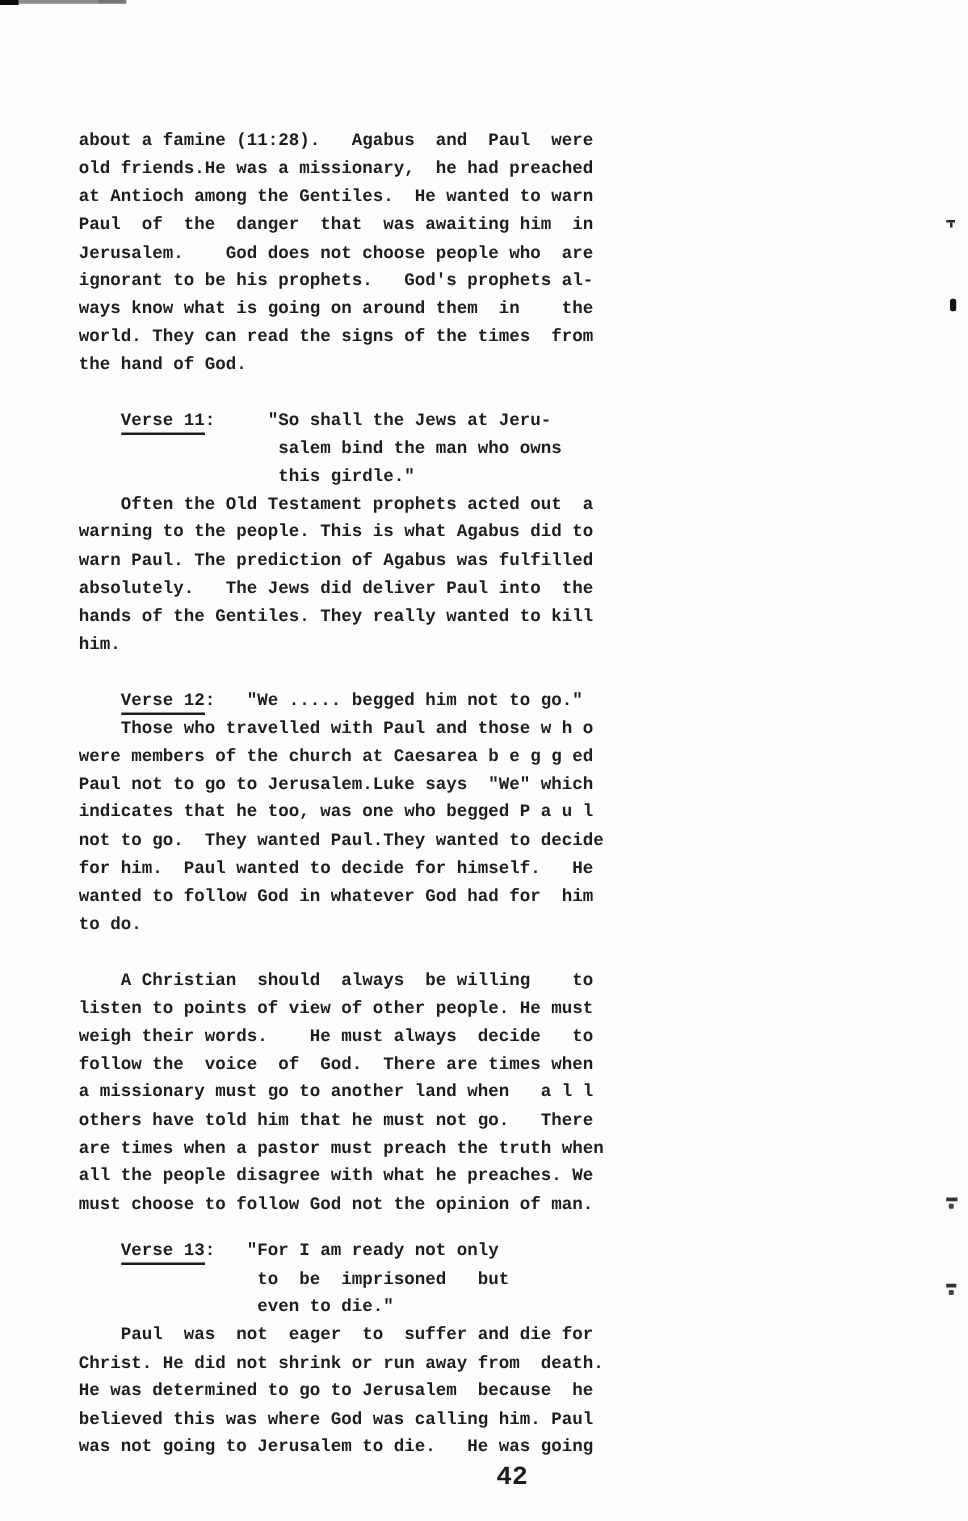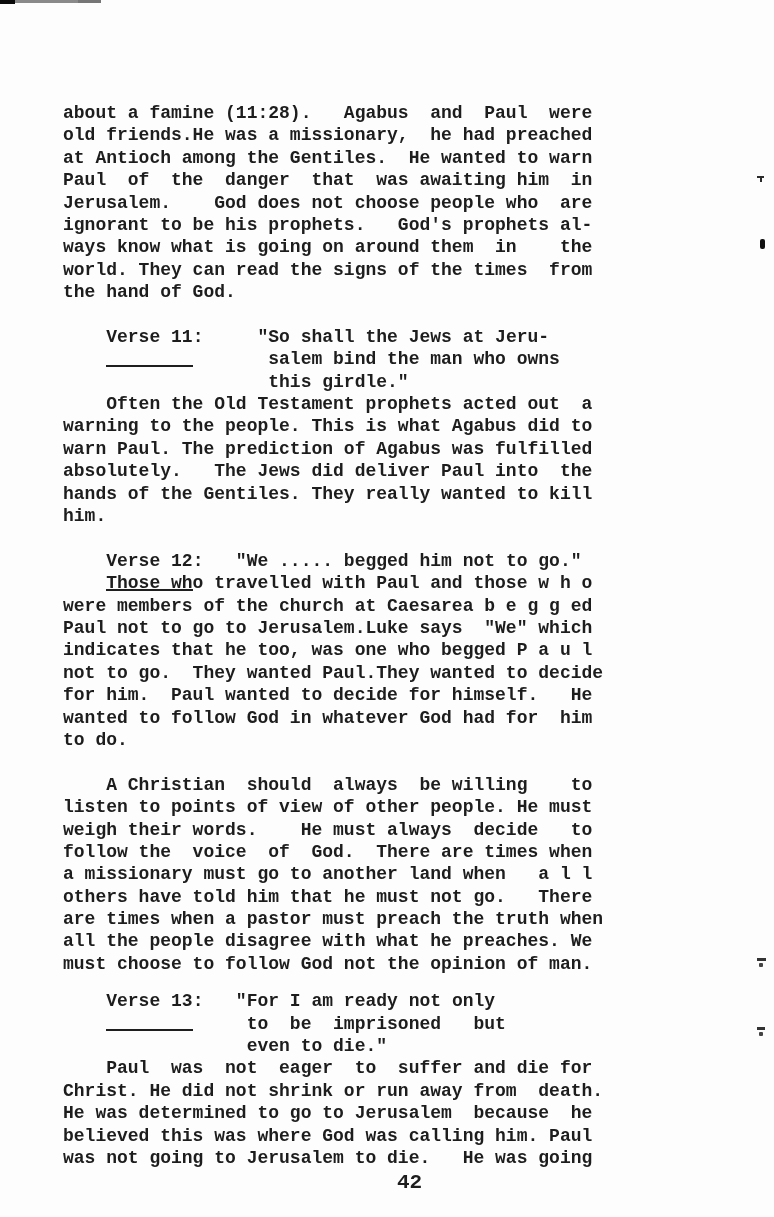--- a/index.html
+++ b/index.html
@@ -6,34 +6,34 @@
   body {
     width: 774px; height: 1217px;
     background: #fdfdfd;
     position: relative;
     overflow: hidden;
   }
   .page-text {
     position: absolute;
     left: 63px; top: 102px;
     font-family: "Liberation Mono", "DejaVu Sans Mono", monospace;
-    font-size: 18px;
+    font-size: 14px;
     line-height: 22.4px;
     font-weight: bold;
     color: #1d1d1d;
     white-space: pre;
     letter-spacing: 0;
   }
   .block + .block { margin-top: 22.4px; }
   
   .page-text .block:nth-child(5) { margin-top: 15px; }
   .line { height: 22.4px; }
   .verse-label {
     border-bottom: 2.5px solid #1e1e1e;
-    padding-bottom: 18px;
+    padding-bottom: 1px;
   }
   .page-number {
     position: absolute;
     left: 397px; top: 1172px;
     font-family: "Liberation Mono", "DejaVu Sans Mono", monospace;
     font-size: 21px;
     line-height: 22.4px;
     font-weight: bold;
     color: #1d1d1d;
   }

